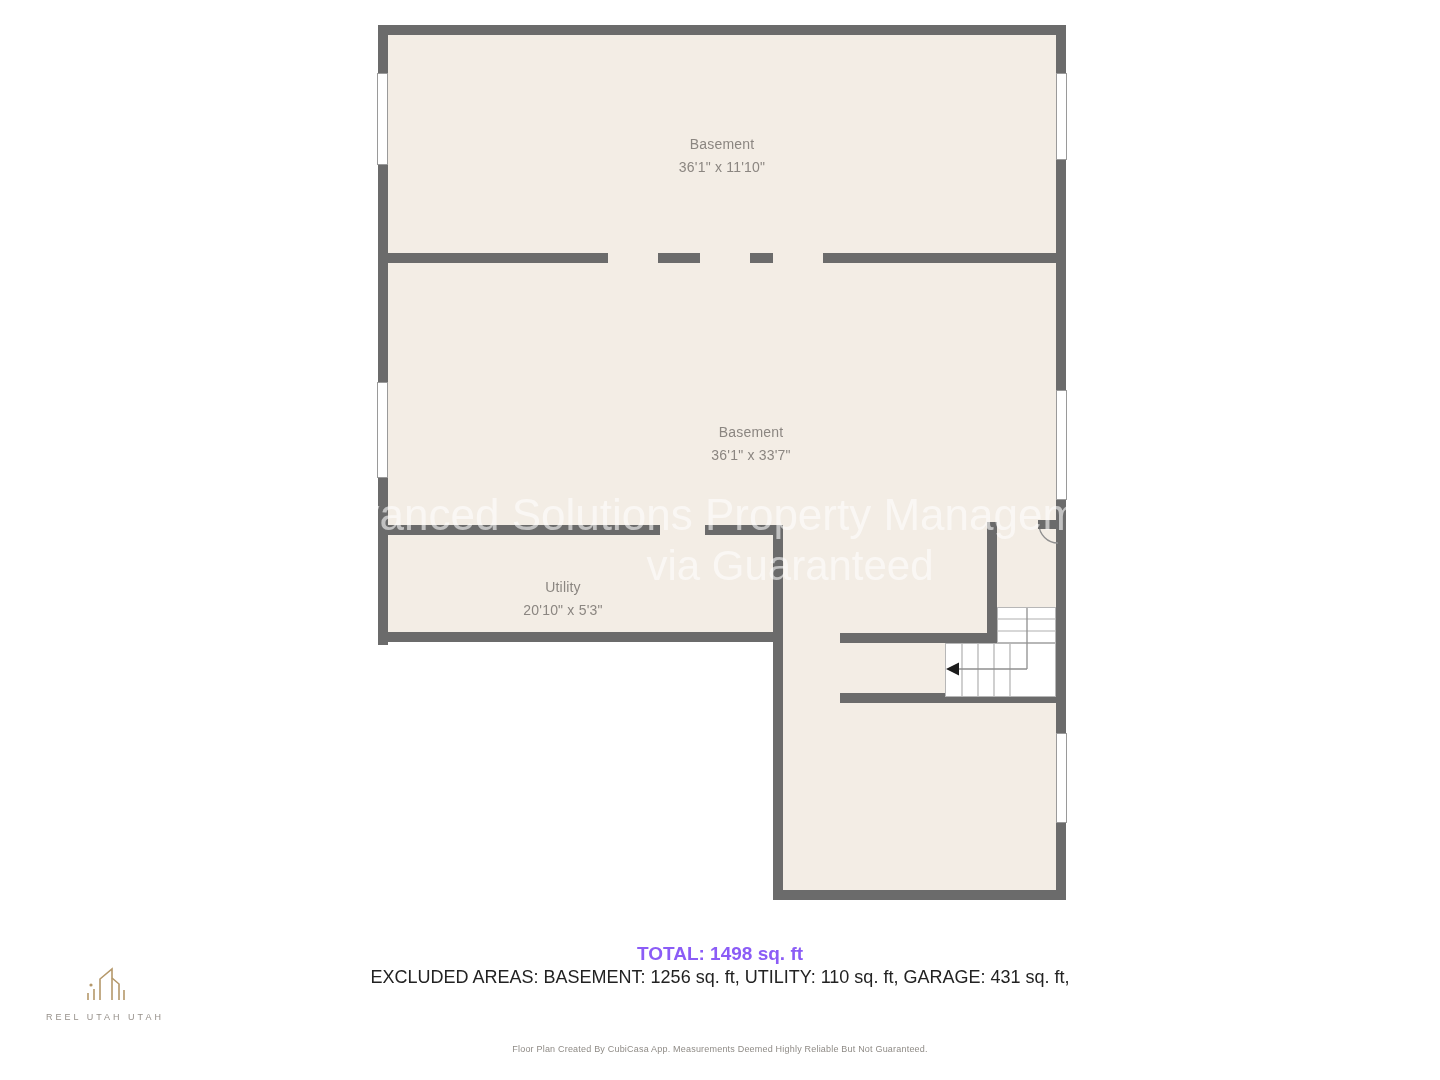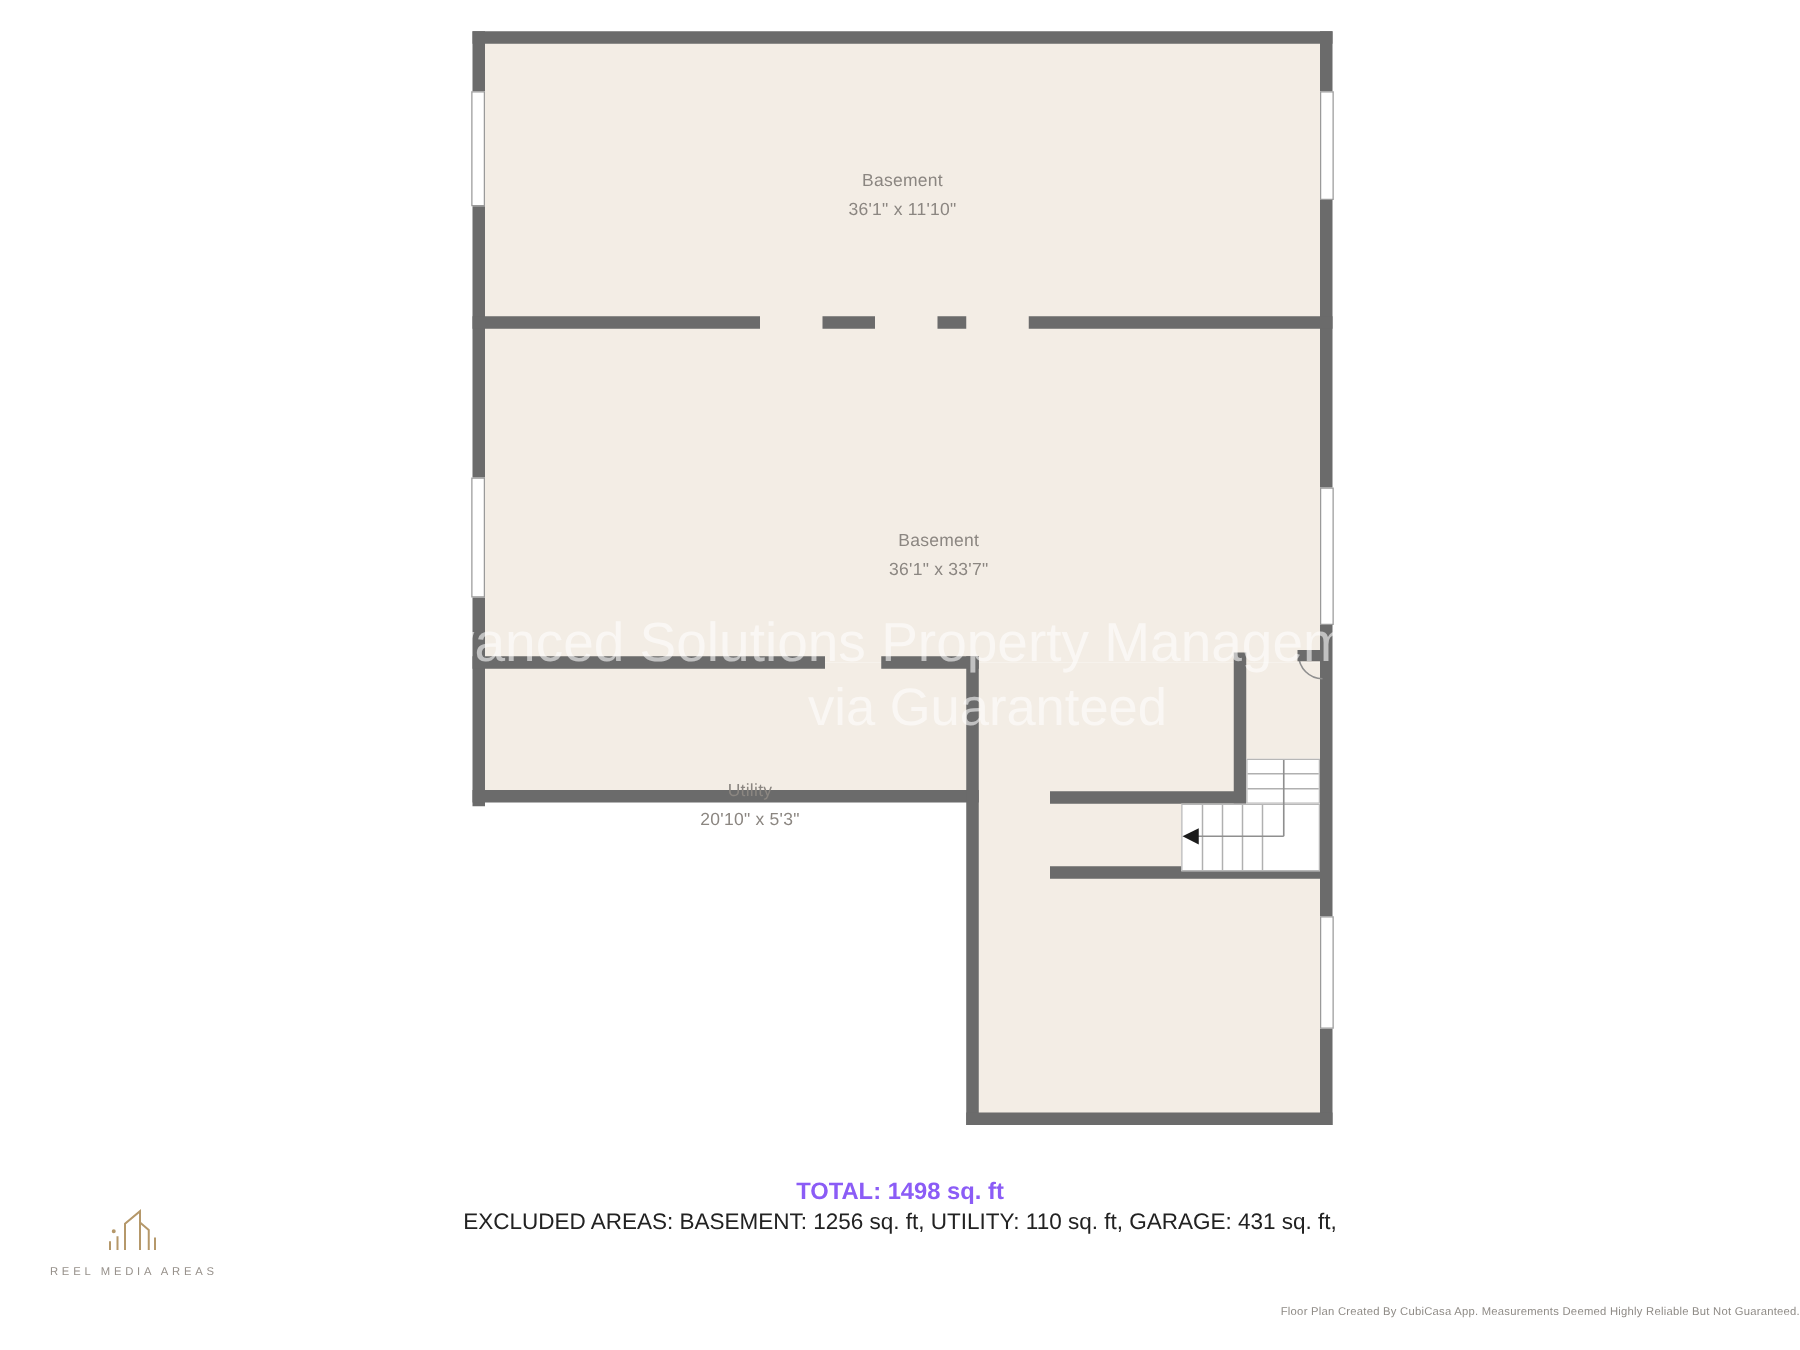--- a/index.html
+++ b/index.html
@@ -22,21 +22,21 @@
     overflow:hidden;z-index:5;pointer-events:none;
   }
   .wm1{position:absolute;left:50%;top:0;transform:translateX(-50%);
     white-space:nowrap;font-size:44px;font-weight:400;color:rgba(255,255,255,0.58);}
   .wm2{position:absolute;left:calc(50% + 68px);top:52px;transform:translateX(-50%);
     white-space:nowrap;font-size:42px;font-weight:400;color:rgba(255,255,255,0.58);}
   .summary{position:absolute;left:0;top:941px;width:1440px;text-align:center;z-index:6;color:#222222;}
   .summary .total{font-size:19px;font-weight:bold;color:#8b5cf6;line-height:25px;}
   .summary .line{font-size:18px;line-height:23px;}
   .disclaimer{
-    position:absolute;left:0;top:1044px;width:1440px;text-align:right;
+    position:absolute;left:0;top:1044px;width:1440px;text-align:center;
     font-size:9px;color:#8f8b86;z-index:6;letter-spacing:.2px;
   }
   .brand{position:absolute;left:40px;top:966px;width:130px;text-align:center;z-index:6;}
   .brand .logo-ic{display:block;margin:0 auto 6px auto;}
   .brand .logo-tx{font-size:9px;letter-spacing:3px;color:#96908a;white-space:nowrap;}
 </style>
 </head>
 <body>
 
 <div id="canvas">
@@ -92,21 +92,21 @@
   </svg>
 
   <div class="room-label" style="left:612px;top:133px;">
     <div>Basement</div>
     <div>36'1" x 11'10"</div>
   </div>
   <div class="room-label" style="left:641px;top:421px;">
     <div>Basement</div>
     <div>36'1" x 33'7"</div>
   </div>
-  <div class="room-label" style="left:490px;top:576px;margin-top:45px;">
+  <div class="room-label" style="left:453px;top:576px;">
     <div>Utility</div>
     <div>20'10" x 5'3"</div>
   </div>
 
   <div class="watermark">
     <div class="wm1">Advanced Solutions Property Management</div>
     <div class="wm2">via Guaranteed</div>
   </div>
 
   <div class="summary">
@@ -120,16 +120,16 @@
     <svg class="logo-ic" width="60" height="40" viewBox="0 0 60 40">
       <g stroke="#b5986a" stroke-width="1.6" fill="none">
         <path d="M13 34 V27"></path>
         <path d="M19 34 V23"></path>
         <circle cx="16" cy="19" r="0.8" fill="#b5986a"></circle>
         <path d="M25 34 V13 L37 3 V34"></path>
         <path d="M37 12 L44 18 V34"></path>
         <path d="M49 34 V24"></path>
       </g>
     </svg>
-    <div class="logo-tx">REEL MEDIA AREAS</div>
+    <div class="logo-tx">REEL UTAH UTAH</div>
   </div>
 
 </div>
 
 </body></html>

